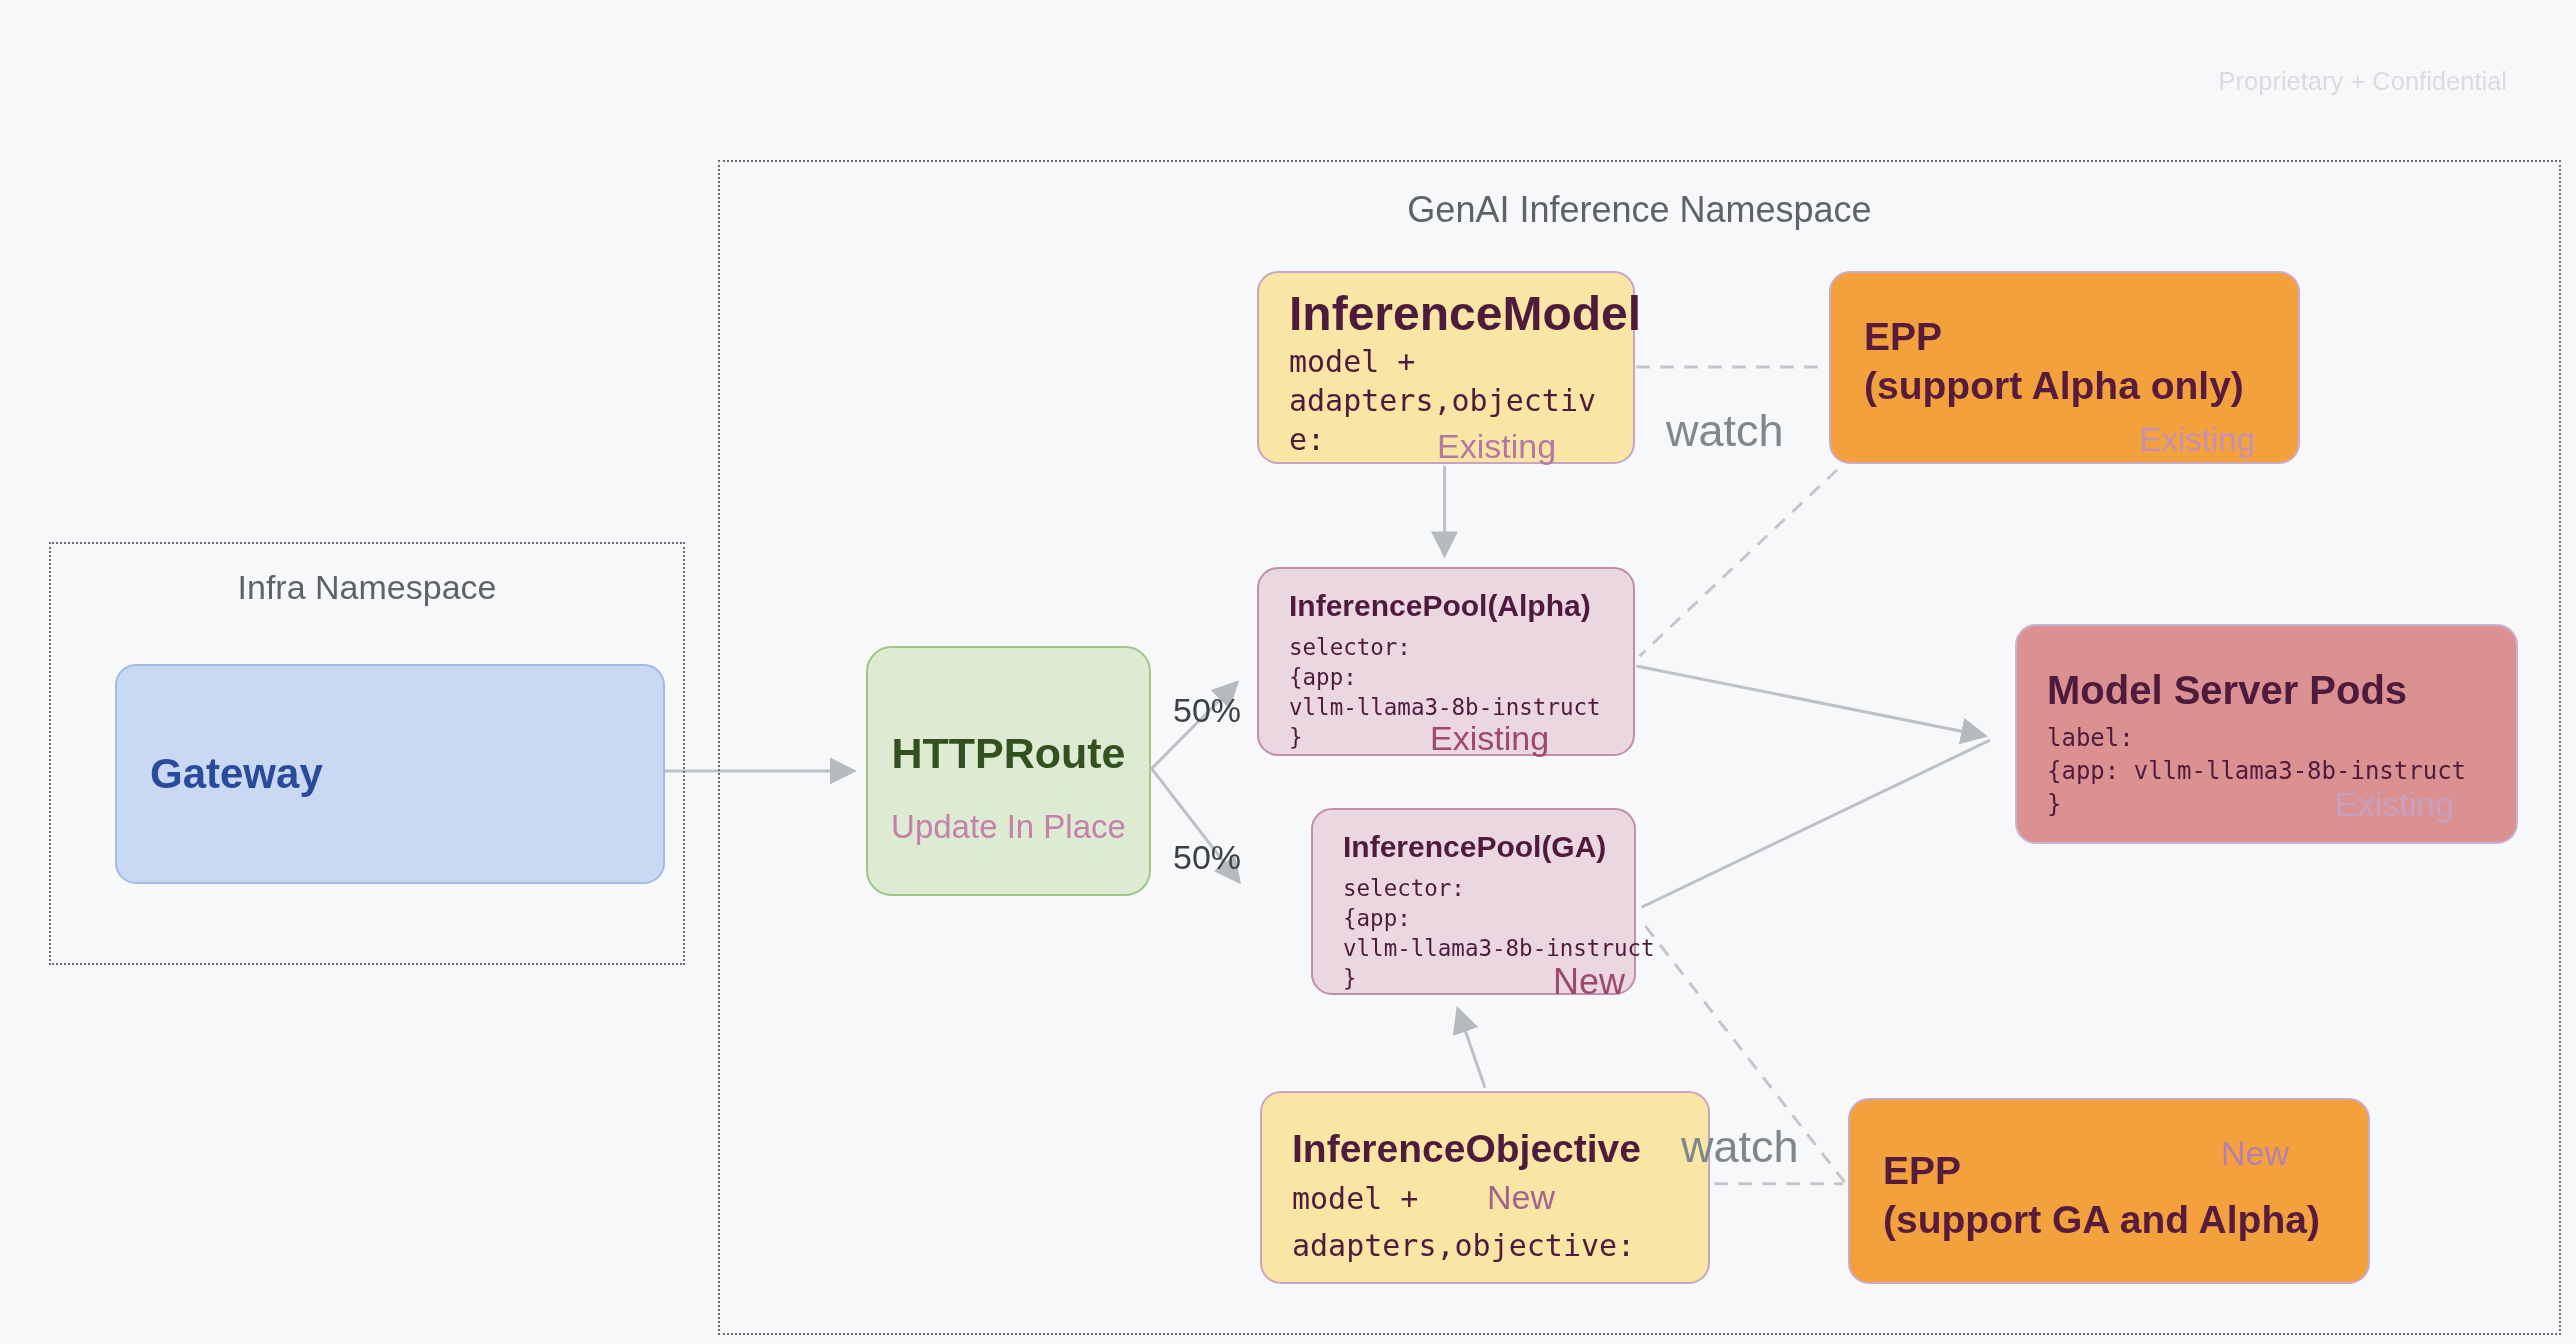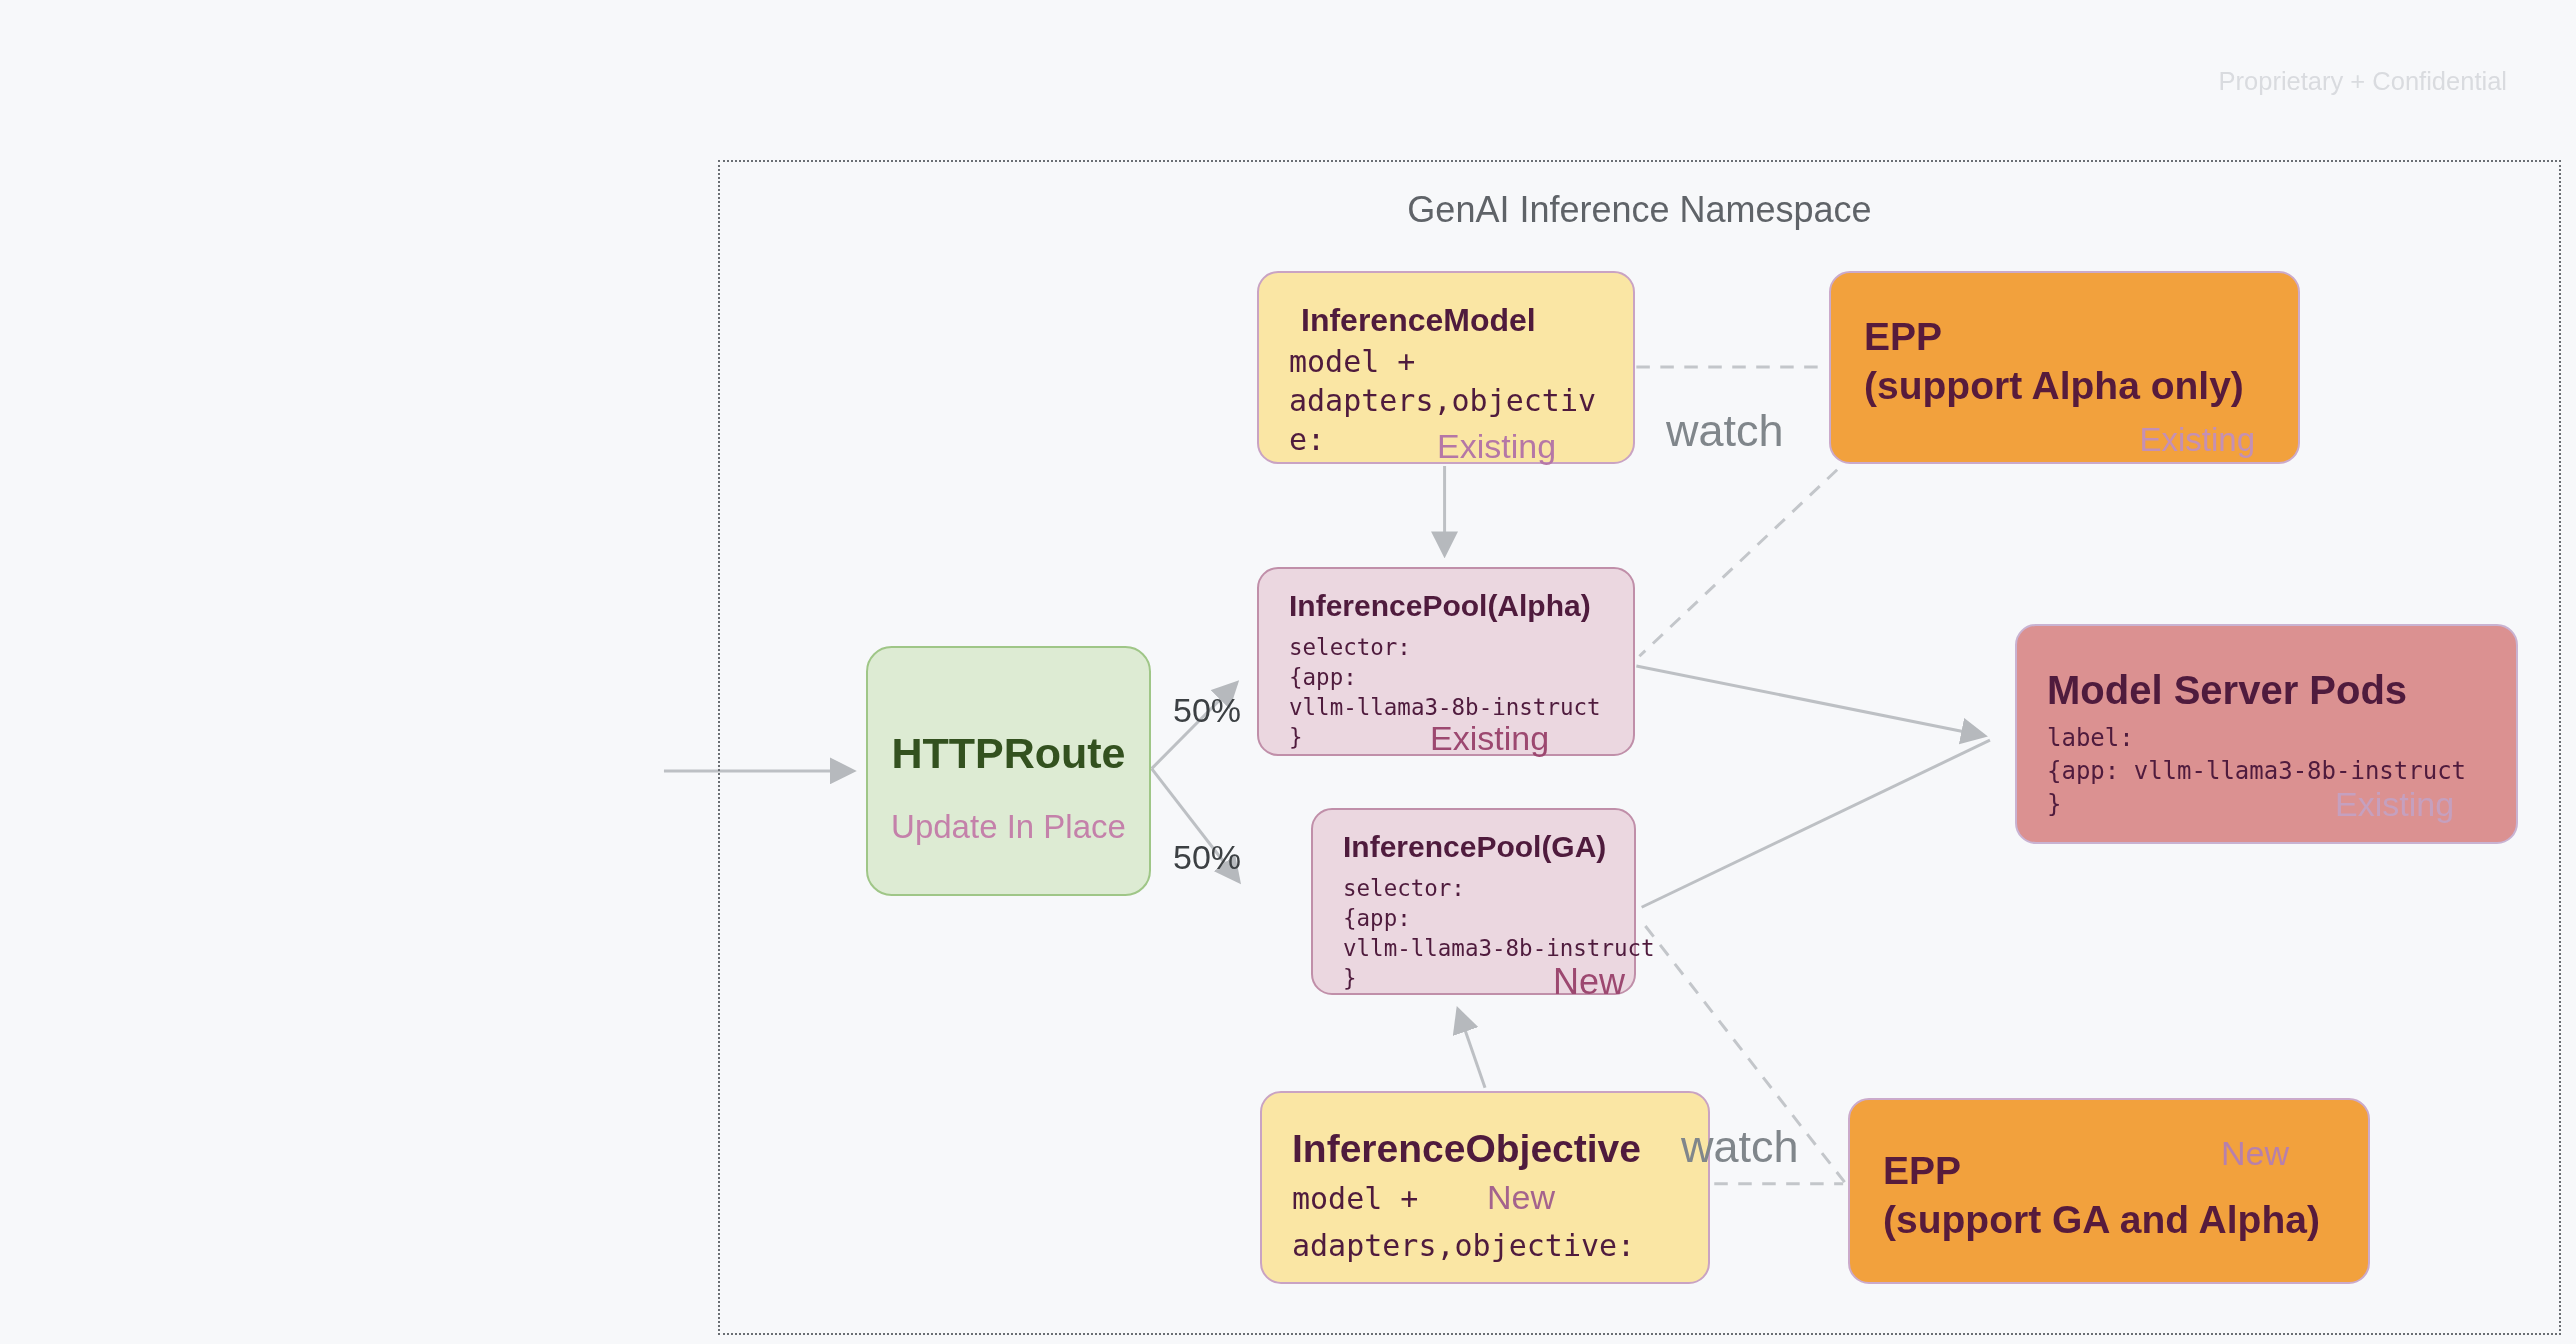--- a/index.html
+++ b/index.html
@@ -20,21 +20,21 @@
   .gateway{background:#C9D9F4;border-color:#A3B9E6;}
   .gateway .title{top:50%;transform:translateY(-50%);left:33px;font-size:42px;color:#2A4B9B;}
   .httproute{background:#DDEBD3;border-color:#9FC687;border-radius:25.5px;}
   .httproute .title{left:0;width:100%;text-align:center;top:81px;font-size:43px;color:#33511F;}
   .httproute .subtitle{position:absolute;left:0;width:100%;text-align:center;top:160px;font-size:33px;color:#C481AA;}
   .yellow{background:#FAE6A4;border-color:#C9A3C3;}
   .orange{background:#F2A13D;border-color:#CBAACB;}
   .pool{background:#EBD7E0;border-color:#C08FA9;}
   .salmon{background:#DB9191;border-color:#C9B3D2;margin-left:7px;}
   
-  .inf-model .title{top:29px;font-size:32px;margin-left:12px;}
+  .inf-model .title{top:13px;font-size:48px;}
   .inf-model .code{top:69px;font-size:30px;line-height:39px;}
   .inf-model .status{left:178px;top:154px;font-size:34px;color:#B577A6;}
   
   .epp .title-block{position:absolute;left:33px;font-weight:bold;color:#571B3C;font-size:39px;line-height:49px;}
   .epp-alpha .title-block{top:39px;}
   .epp-alpha .status{right:43px;top:148px;font-size:33px;color:#C490B5;}
   
   .pool .title{top:19.5px;font-size:30px;}
   .pool .code{top:63px;font-size:22.5px;line-height:30px;}
   .pool-alpha .status{left:171px;top:150px;font-size:34px;color:#9C4870;}
@@ -81,20 +81,26 @@
       <line x1="2191" y1="1211" x2="2656" y2="988"></line>
     </g>
     <g stroke="#C3C6CA" stroke-width="4" fill="none" stroke-dasharray="18 14">
       <line x1="2184" y1="490" x2="2436" y2="490"></line>
       <line x1="2452" y1="627" x2="2188" y2="876"></line>
       <line x1="2196" y1="1236" x2="2462" y2="1578"></line>
       <line x1="2288" y1="1580" x2="2460" y2="1580"></line>
     </g>
   </svg>
 
+  <div class="ns-box" style="left:49px;top:542px;width:632px;height:419px;">
+    <div class="ns-title" style="top:24px;font-size:34px;">Infra Namespace</div>
+    <div class="node gateway" style="left:64px;top:120px;width:550px;height:220px;">
+      <div class="title">Gateway</div>
+    </div>
+  </div>
 
   <div class="ns-box" style="left:718px;top:160px;width:1839px;height:1171px;">
     <div class="ns-title" style="top:27px;">GenAI Inference Namespace</div>
   </div>
 
   <div class="node httproute" style="left:866px;top:646px;width:285px;height:250px;">
     <div class="title">HTTPRoute</div>
     <div class="subtitle">Update In Place</div>
   </div>
 

